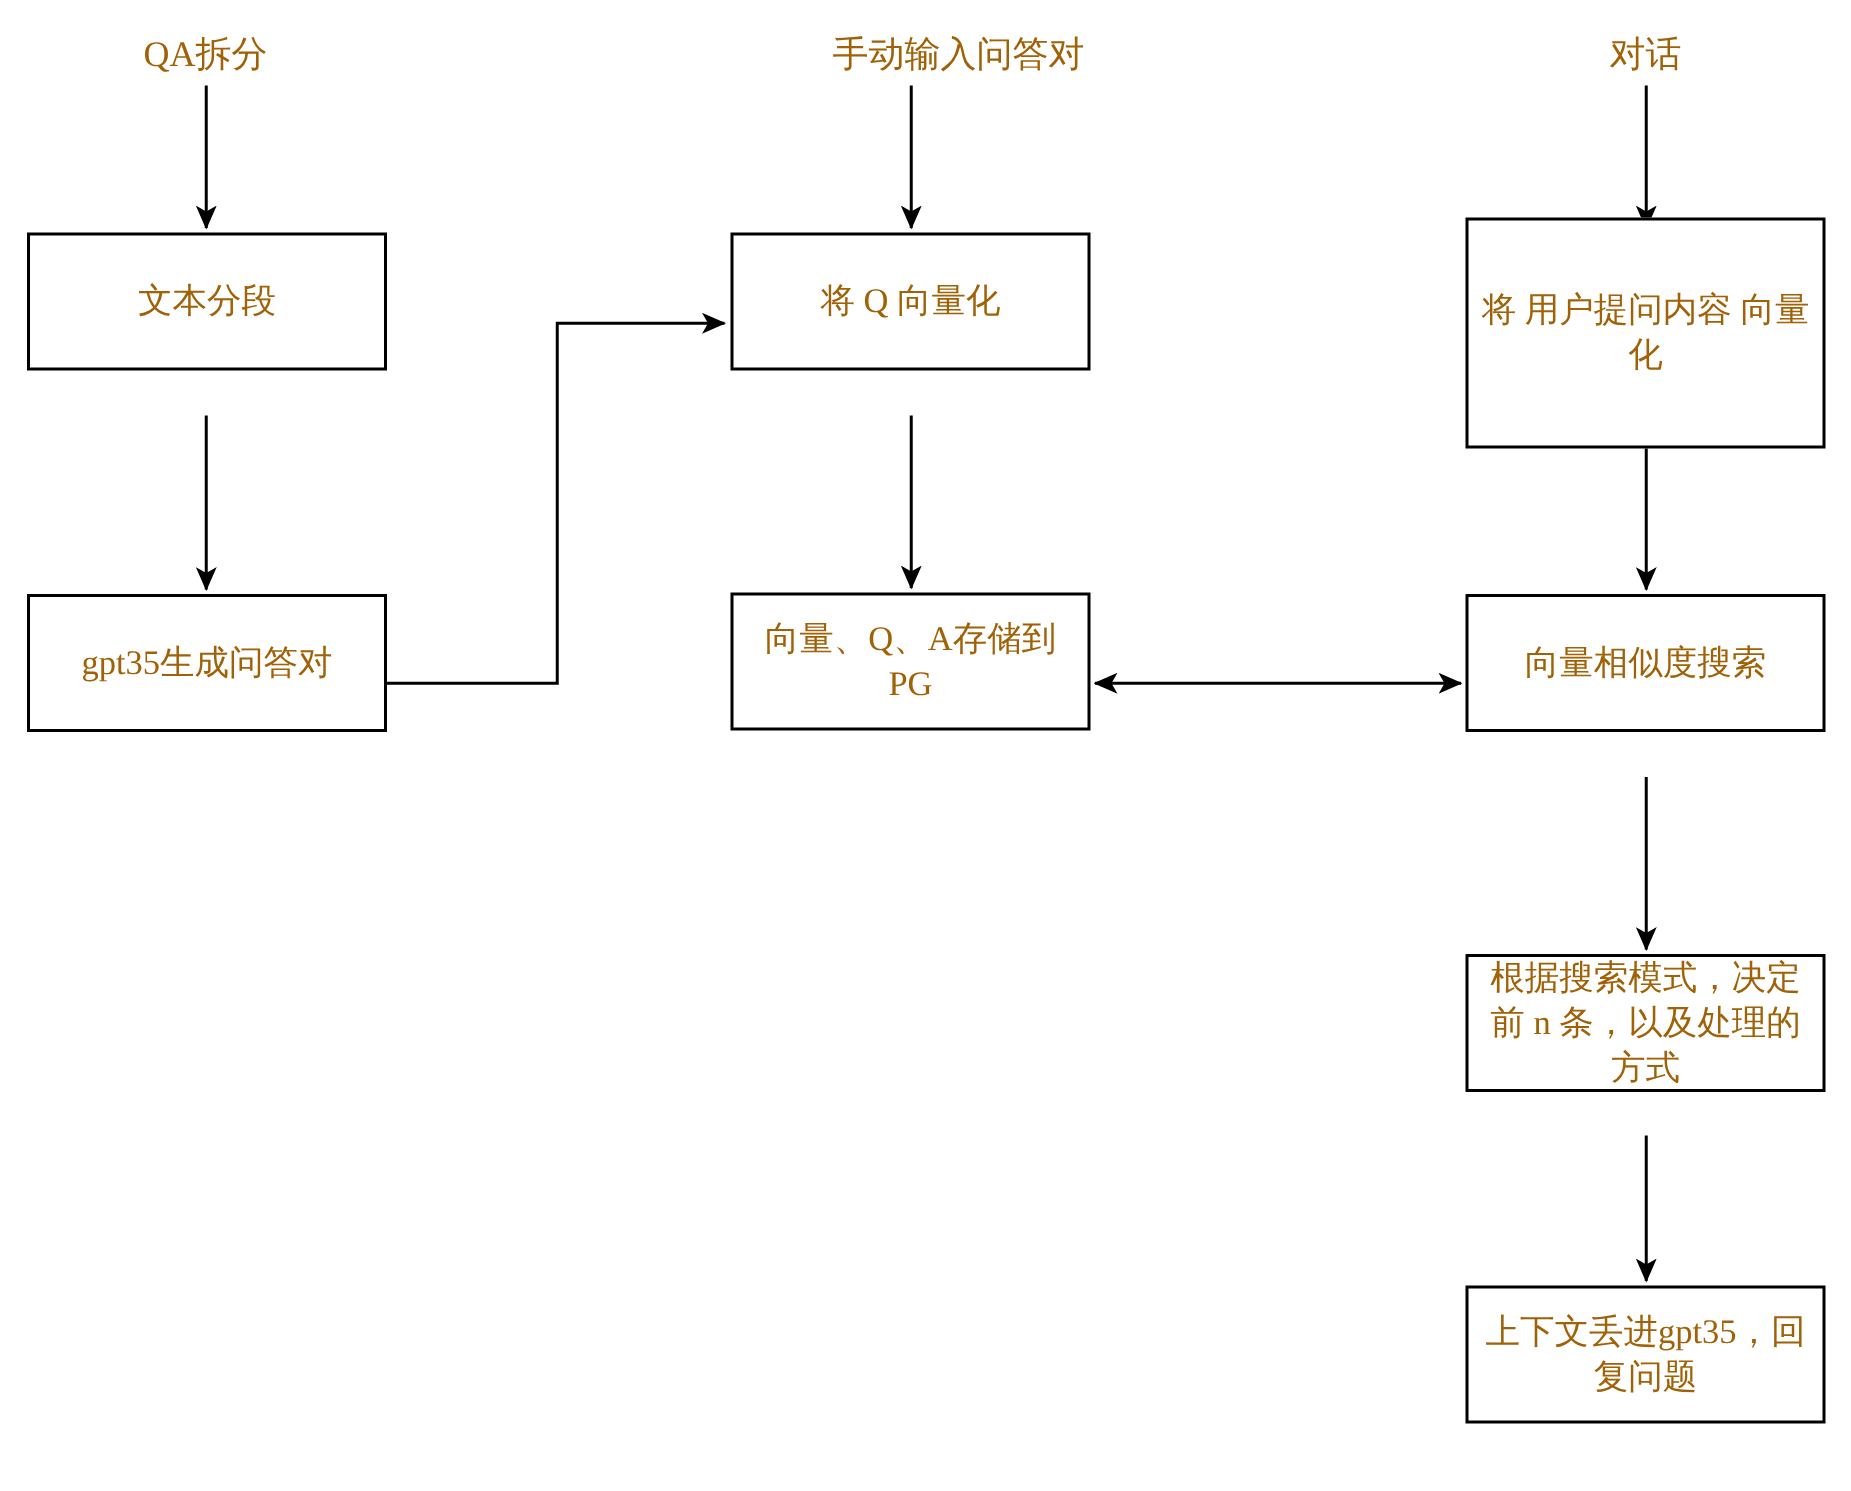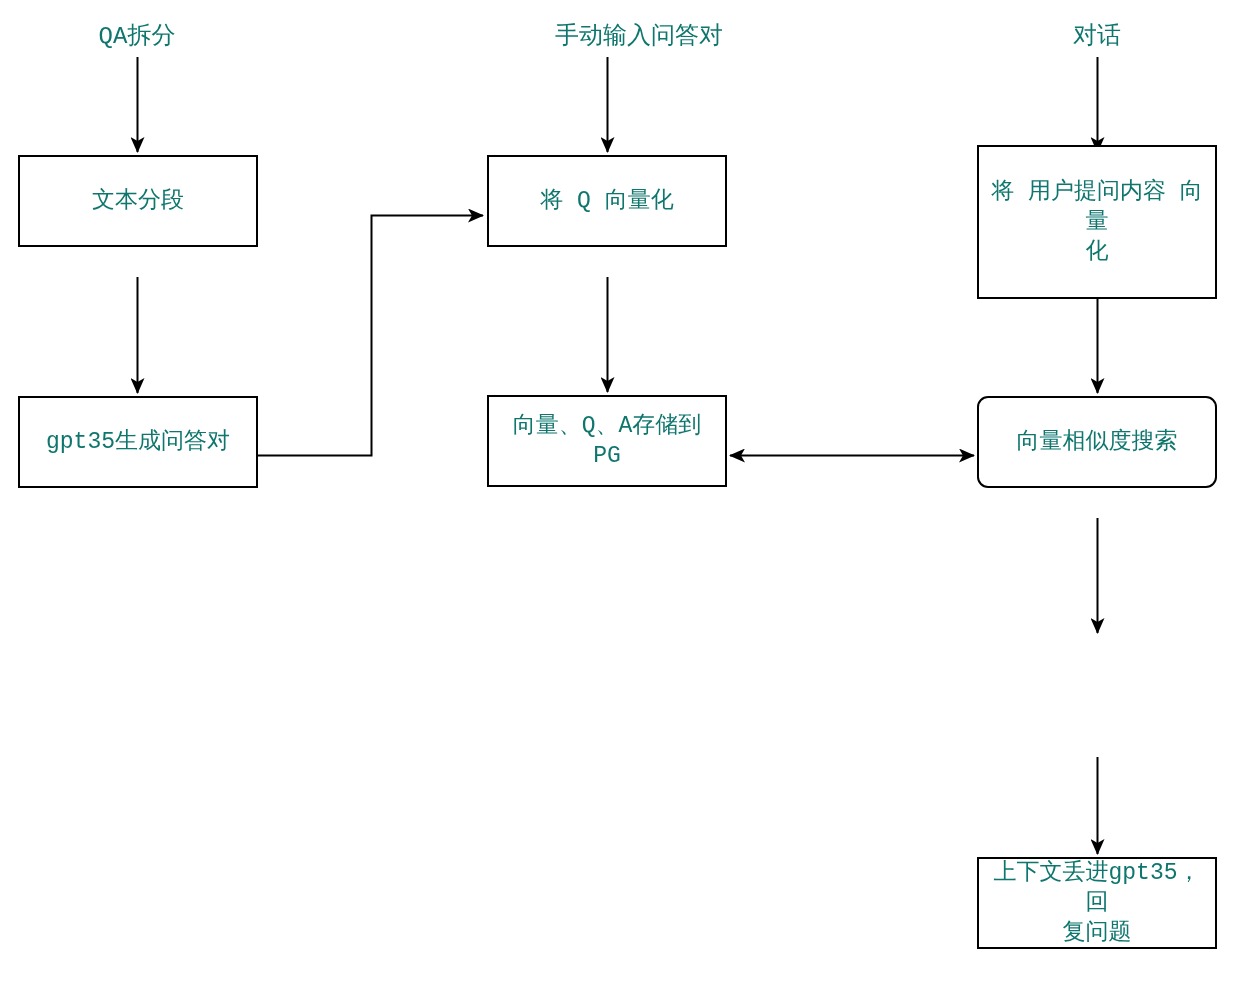--- a/index.html
+++ b/index.html
@@ -5,22 +5,22 @@
   html, body {
     margin: 0;
     padding: 0;
     background: #ffffff;
   }
   #canvas {
     position: relative;
     width: 1234px;
     height: 994px;
     background: #ffffff;
-    font-family: Liberation Mono, monospace;
-    color: #0f766e;
+    font-family: Liberation Serif, serif;
+    color: #a16207;
     overflow: hidden;
   }
   #connectors {
     position: absolute;
     left: 0;
     top: 0;
     width: 1234px;
     height: 994px;
   }
   #connectors line, #connectors polyline {
@@ -53,21 +53,21 @@
     text-align: center;
   }
   
   #node-text-segmentation   { left: 18px;  top: 155px; }
   #node-gpt35-generate-qa   { left: 18px;  top: 396px; }
   
   #node-vectorize-q         { left: 487px; top: 155px; }
   #node-store-to-pg         { left: 487px; top: 395px; }
   
   #node-vectorize-user-q    { left: 977px; top: 145px; height: 154px; }
-  #node-similarity-search   { left: 977px; top: 396px; border-radius: 11px; }
+  #node-similarity-search   { left: 977px; top: 396px; }
   #node-search-mode         { left: 977px; top: 636px; }
   #node-gpt35-answer        { left: 977px; top: 857px; height: 92px; }
 
   #label-qa-split     { left: 137px;  top: 23px; }
   #label-manual-input { left: 607px;  top: 23px; margin-left: 32px; }
   #label-dialog       { left: 1097px; top: 23px; }
 </style>
 </head>
 <body>
 
@@ -101,16 +101,19 @@
   <div class="node" id="node-text-segmentation">文本分段</div>
   <div class="node" id="node-gpt35-generate-qa">gpt35生成问答对</div>
 
   <div class="node" id="node-vectorize-q">将 Q 向量化</div>
   <div class="node" id="node-store-to-pg">向量、Q、A存储到
 PG</div>
 
   <div class="node" id="node-vectorize-user-q">将 用户提问内容 向量
 化</div>
   <div class="node" id="node-similarity-search">向量相似度搜索</div>
+  <div class="node" id="node-search-mode">根据搜索模式，决定
+前 n 条，以及处理的
+方式</div>
   <div class="node" id="node-gpt35-answer">上下文丢进gpt35，回
 复问题</div>
 
 </div>
 
 </body></html>

